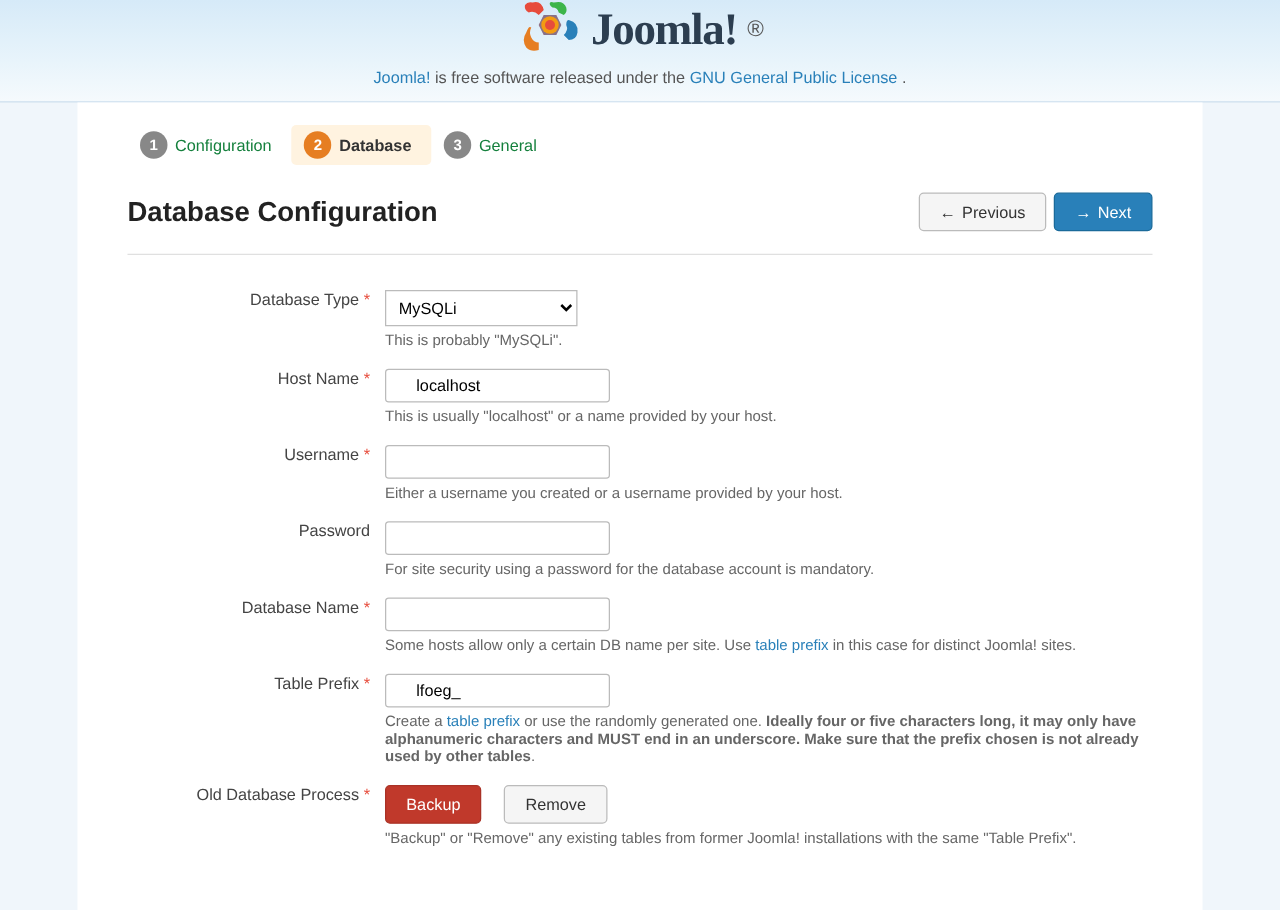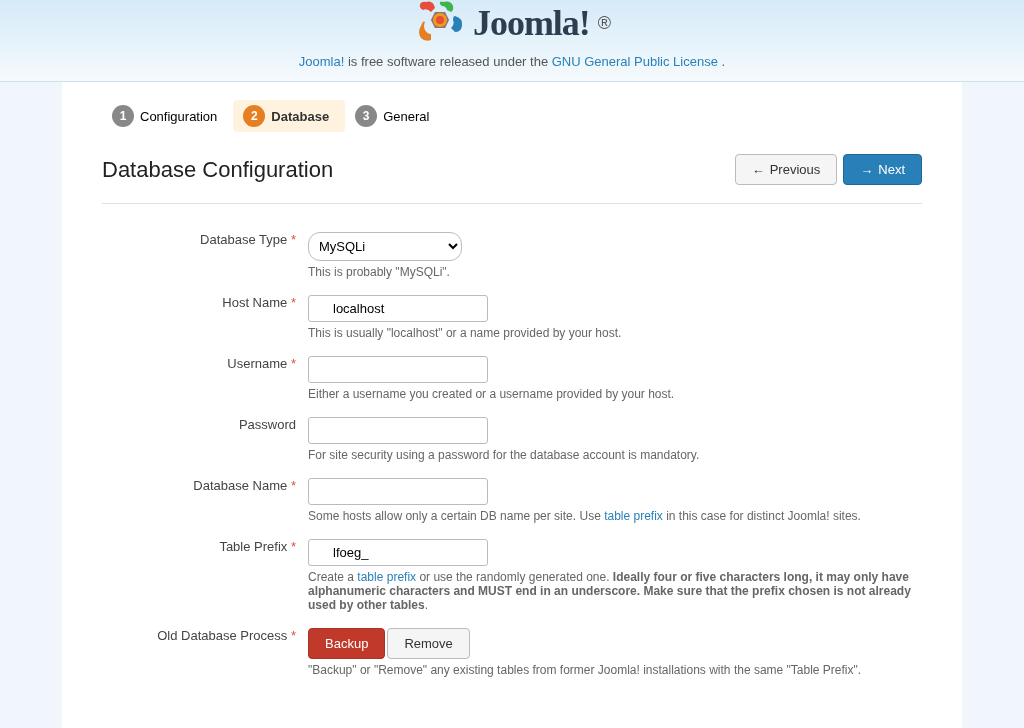--- a/index.html
+++ b/index.html
@@ -70,33 +70,33 @@
       border-radius: 50%;
       display: flex;
       align-items: center;
       justify-content: center;
       font-size: 12px;
       font-weight: bold;
       color: #fff;
     }
     .step.inactive .step-num { background: #888; }
     .step.active .step-num { background: #e67e22; }
-    .step.inactive .step-label { color: #000000; }
+    .step.inactive .step-label { color: #15803d; }
     .step.active .step-label { color: #333; font-weight: bold; }
     .page-header {
       display: flex;
       align-items: center;
       justify-content: space-between;
       padding: 10px 0 18px 0;
       border-bottom: 1px solid #e0e0e0;
       margin-bottom: 20px;
     }
     .page-title {
       font-size: 22px;
-      font-weight: normal;
+      font-weight: bold;
       color: #222;
     }
     .btn-group {
       display: flex;
       gap: 6px;
     }
     .btn {
       display: inline-flex;
       align-items: center;
       gap: 5px;
@@ -161,21 +161,21 @@
       padding: 5px 24px;
       border: 1px solid #bbb;
       border-radius: 3px;
       font-size: 13px;
       background: #fff;
     }
     select {
       width: 160px;
       padding: 5px 6px;
       border: 1px solid #bbb;
-      border-radius: 12px;
+      border-radius: 0;
       font-size: 13px;
       background: #fff;
     }
     .select-wrapper {
       display: flex;
       align-items: center;
       gap: 2px;
     }
     .select-wrapper select {
       width: 154px;
@@ -322,21 +322,21 @@
             Create a <a href="#">table prefix</a> or use the randomly generated one. <strong>Ideally four or five characters long, it may only have alphanumeric characters and MUST end in an underscore. Make sure that the prefix chosen is not already used by other tables</strong>.
           </div>
         </td>
       </tr>
 
       <tr>
         <td class="field-label">
           <span>Old Database Process</span> <span class="required">*</span>
         </td>
         <td class="field-input">
-          <div style="display:flex;gap:2px;align-items:center;">
+          <div style="display:flex;gap:18px;align-items:center;">
             <button class="btn btn-backup">Backup</button>
             <button class="btn btn-remove">Remove</button>
           </div>
           <div class="field-hint">"Backup" or "Remove" any existing tables from former Joomla! installations with the same "Table Prefix".</div>
         </td>
       </tr>
     </tbody>
   </table>
 
   <div class="bottom-buttons">

